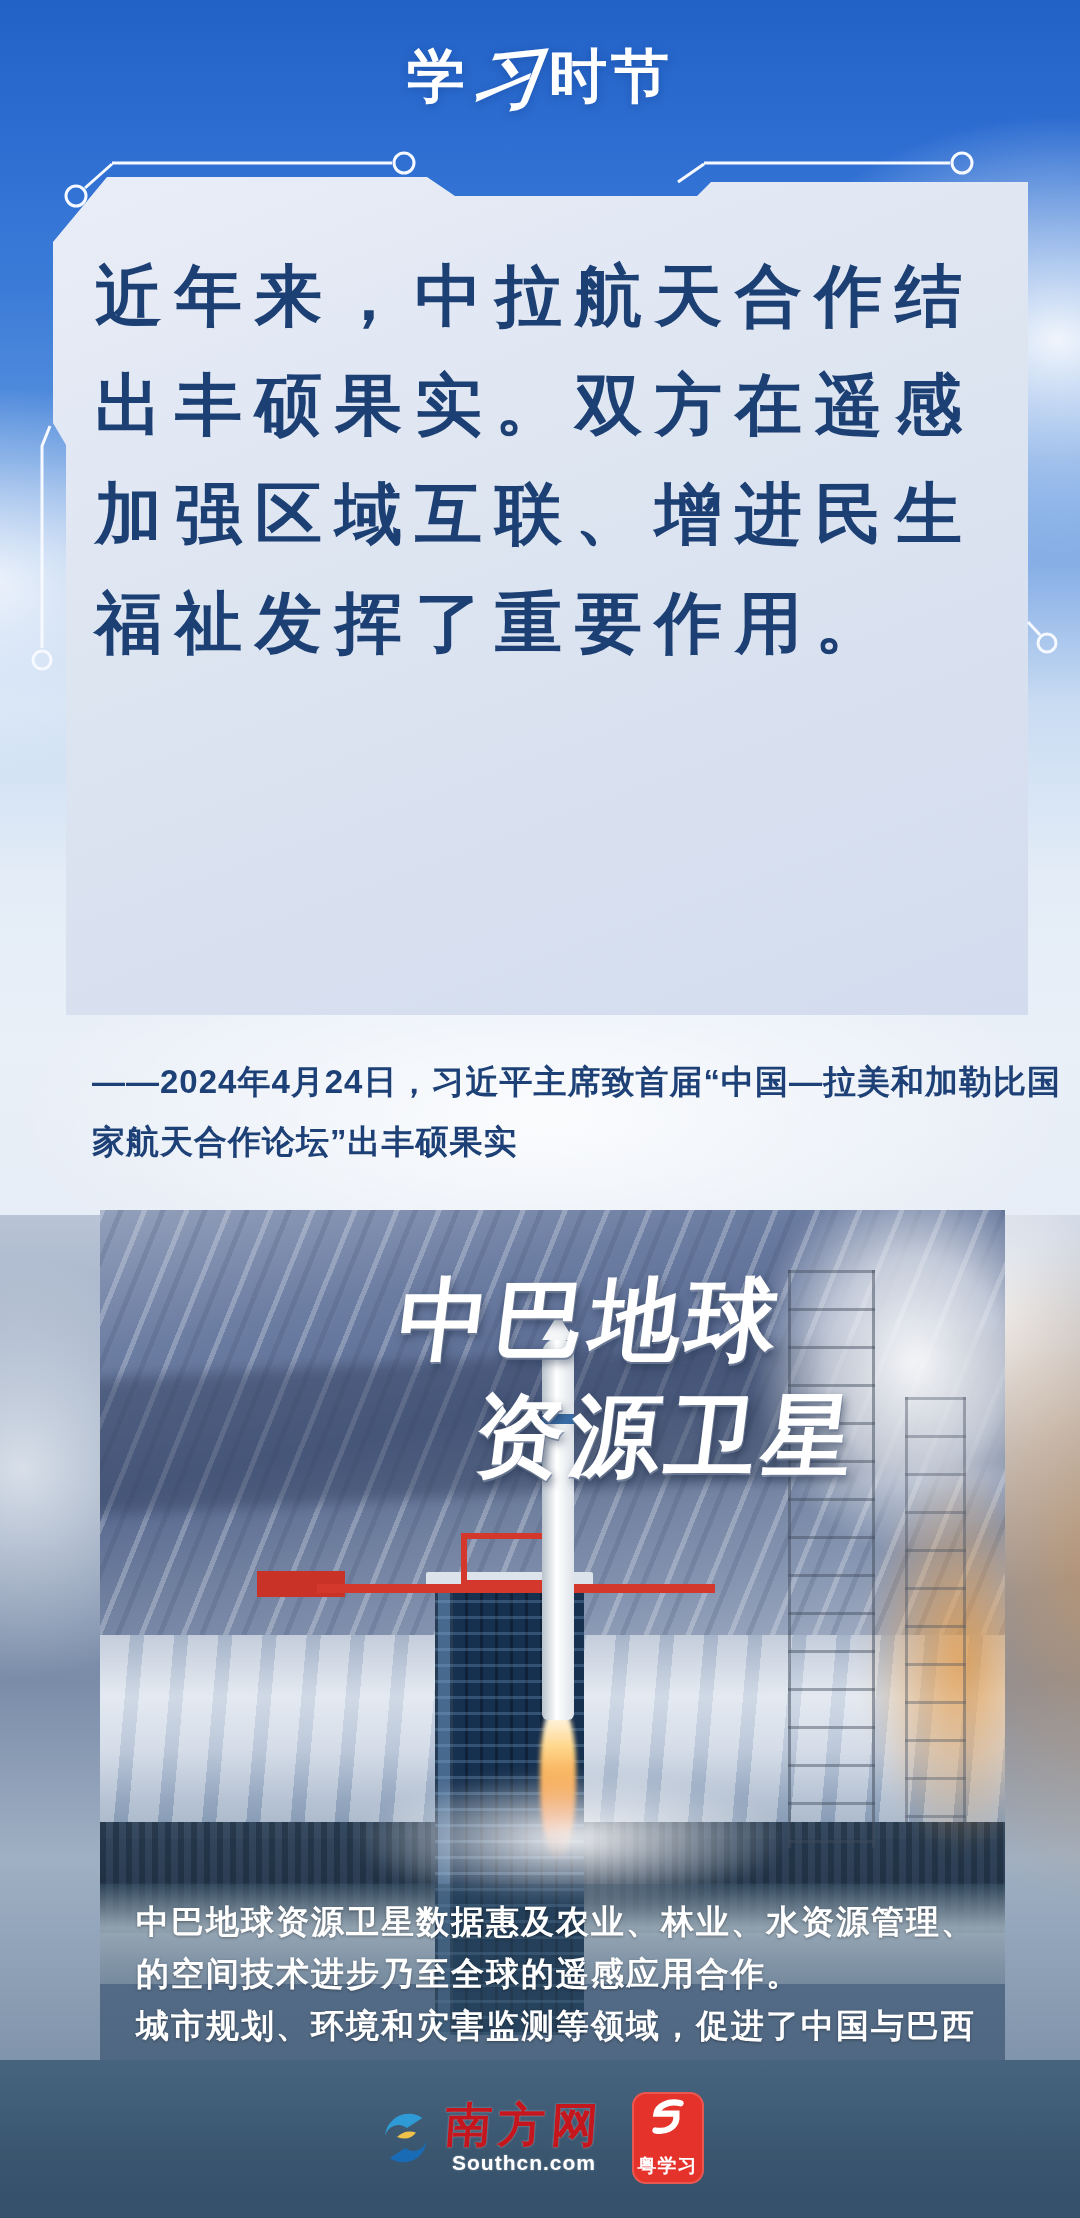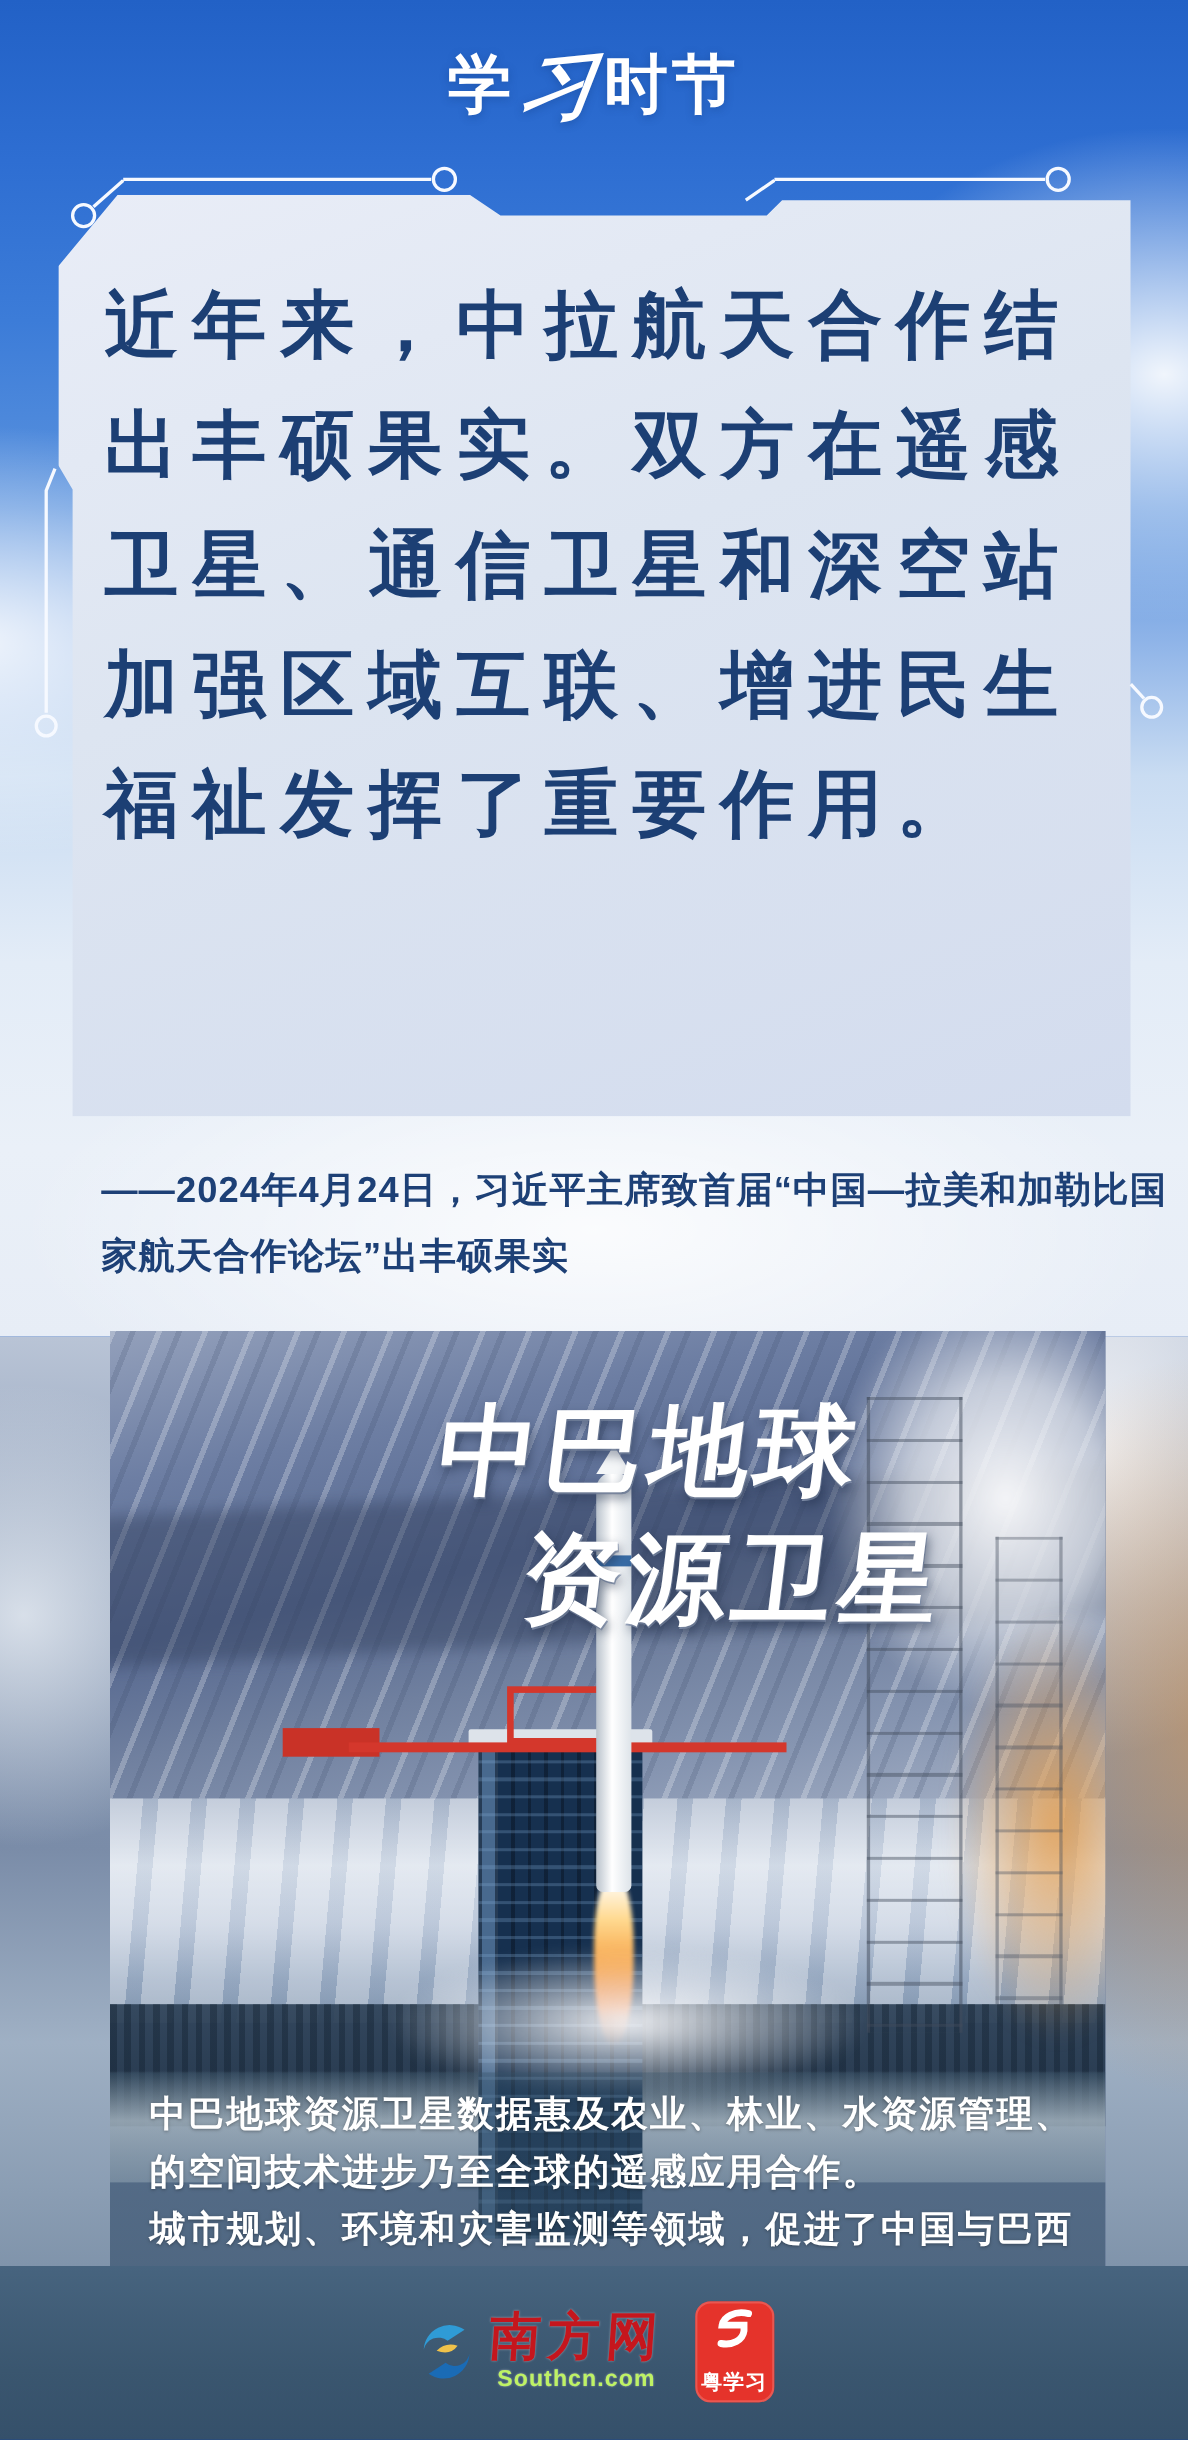--- a/index.html
+++ b/index.html
@@ -137,21 +137,21 @@
   }
   .southcn{display:flex;align-items:center;gap:10px;}
   .southcn-icon{width:58px;height:58px;}
   .southcn-text{display:flex;flex-direction:column;align-items:center;}
   .sc-name{
     font-family:"DejaVu Serif",serif;font-weight:900;font-size:47px;color:#c5161d;
     letter-spacing:6px;transform:skewX(-4deg);text-shadow:0 0 2px rgba(255,255,255,.5);
     line-height:48px;
   }
   .sc-domain{
-    font-size:21px;font-weight:bold;color:#bef264;letter-spacing:1px;margin-top:2px;
+    font-size:21px;font-weight:bold;color:#ffffff;letter-spacing:1px;margin-top:2px;
     text-shadow:0 0 2px rgba(255,255,255,.5);
     text-align:right;
   }
   .yuexuexi{
     position:relative;width:72px;height:92px;background:#e5332b;border-radius:14px;
     box-shadow:inset 0 0 0 2px rgba(255,255,255,.18);
   }
   .yx-glyph{position:absolute;left:13px;top:6px;width:46px;height:44px;}
   .yx-name{
     position:absolute;left:0;bottom:5px;width:100%;text-align:center;
@@ -168,21 +168,20 @@
   <div class="footer-band"></div>
 
   <div class="brand">
     <span>学</span><span class="brand-xi">习</span><span>时节</span>
   </div>
 
   <div class="quote-card">
     <div class="quote-text">
       <div>近年来，中拉航天合作结</div>
       <div>出丰硕果实。双方在遥感</div>
-      <div>卫星、通信卫星和深空站</div>
       <div>加强区域互联、增进民生</div>
       <div>福祉发挥了重要作用。</div>
     </div>
   </div>
 
   <div class="attribution">
     <div>——2024年4月24日，习近平主席致首届“中国—拉美和加勒比国</div>
     <div>家航天合作论坛”出丰硕果实</div>
   </div>
 

